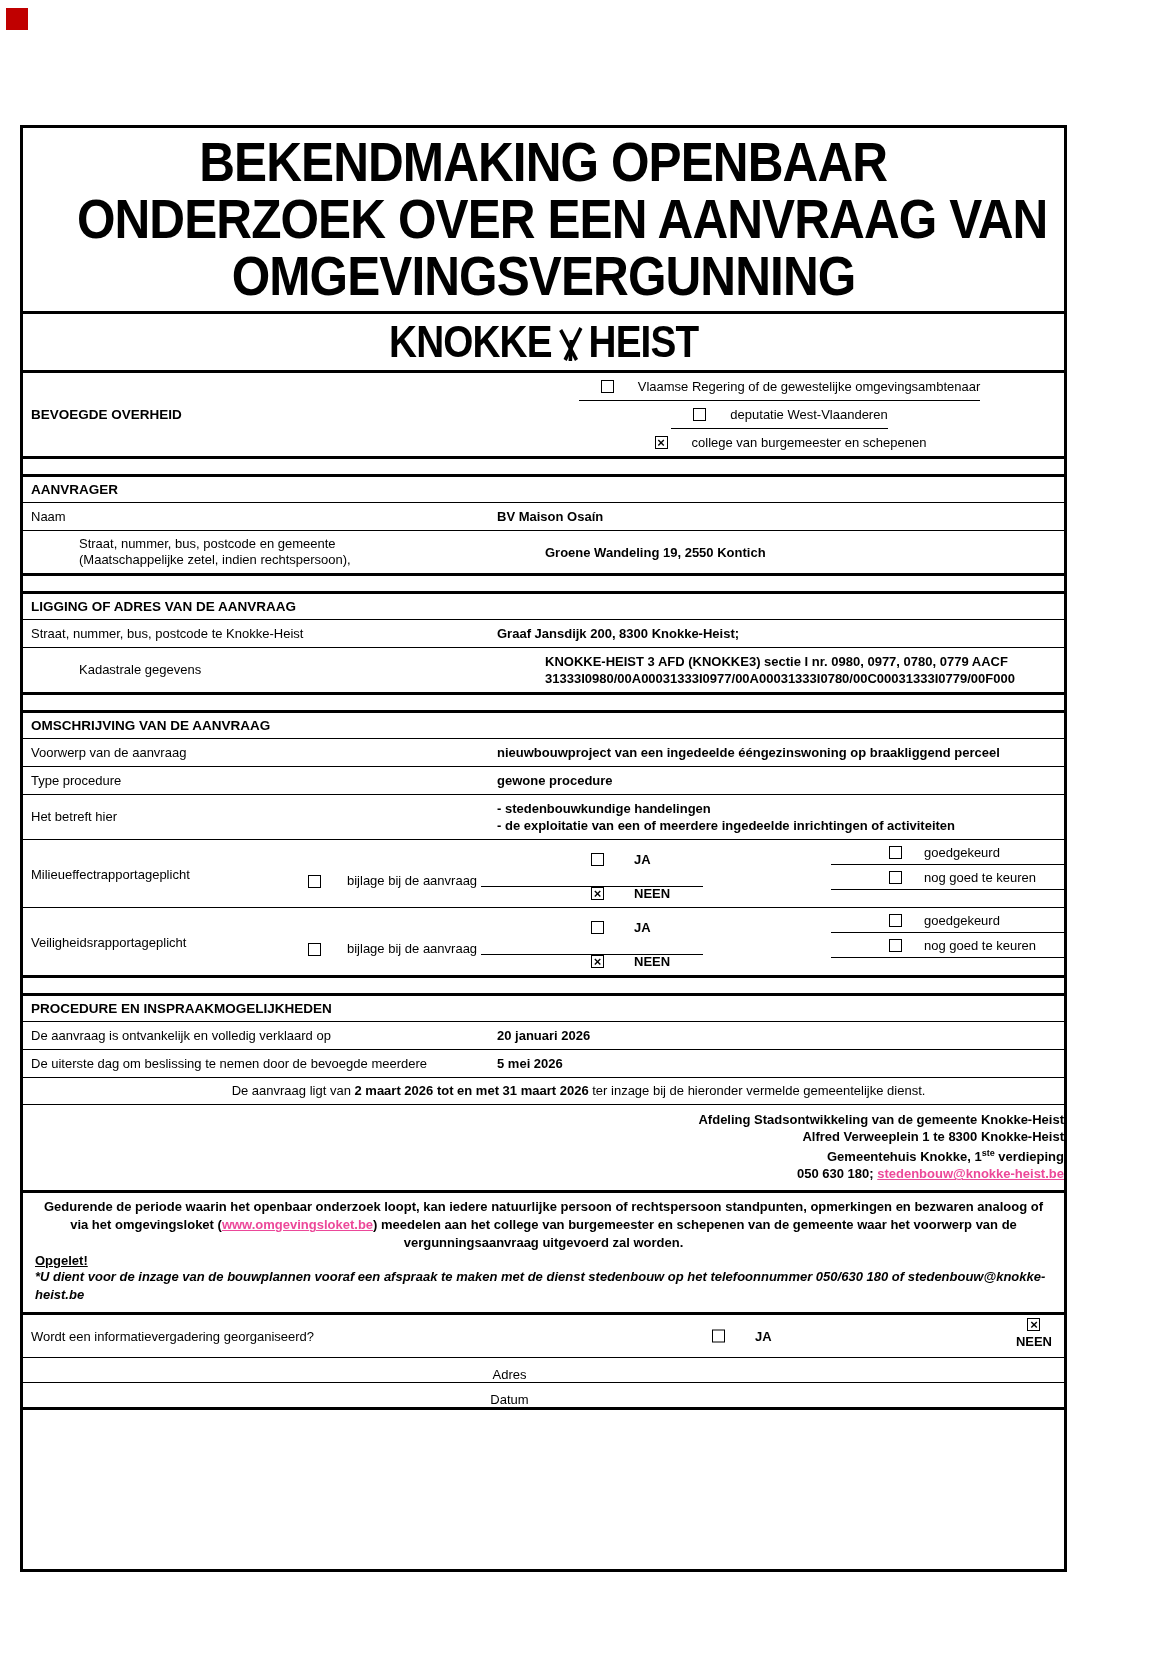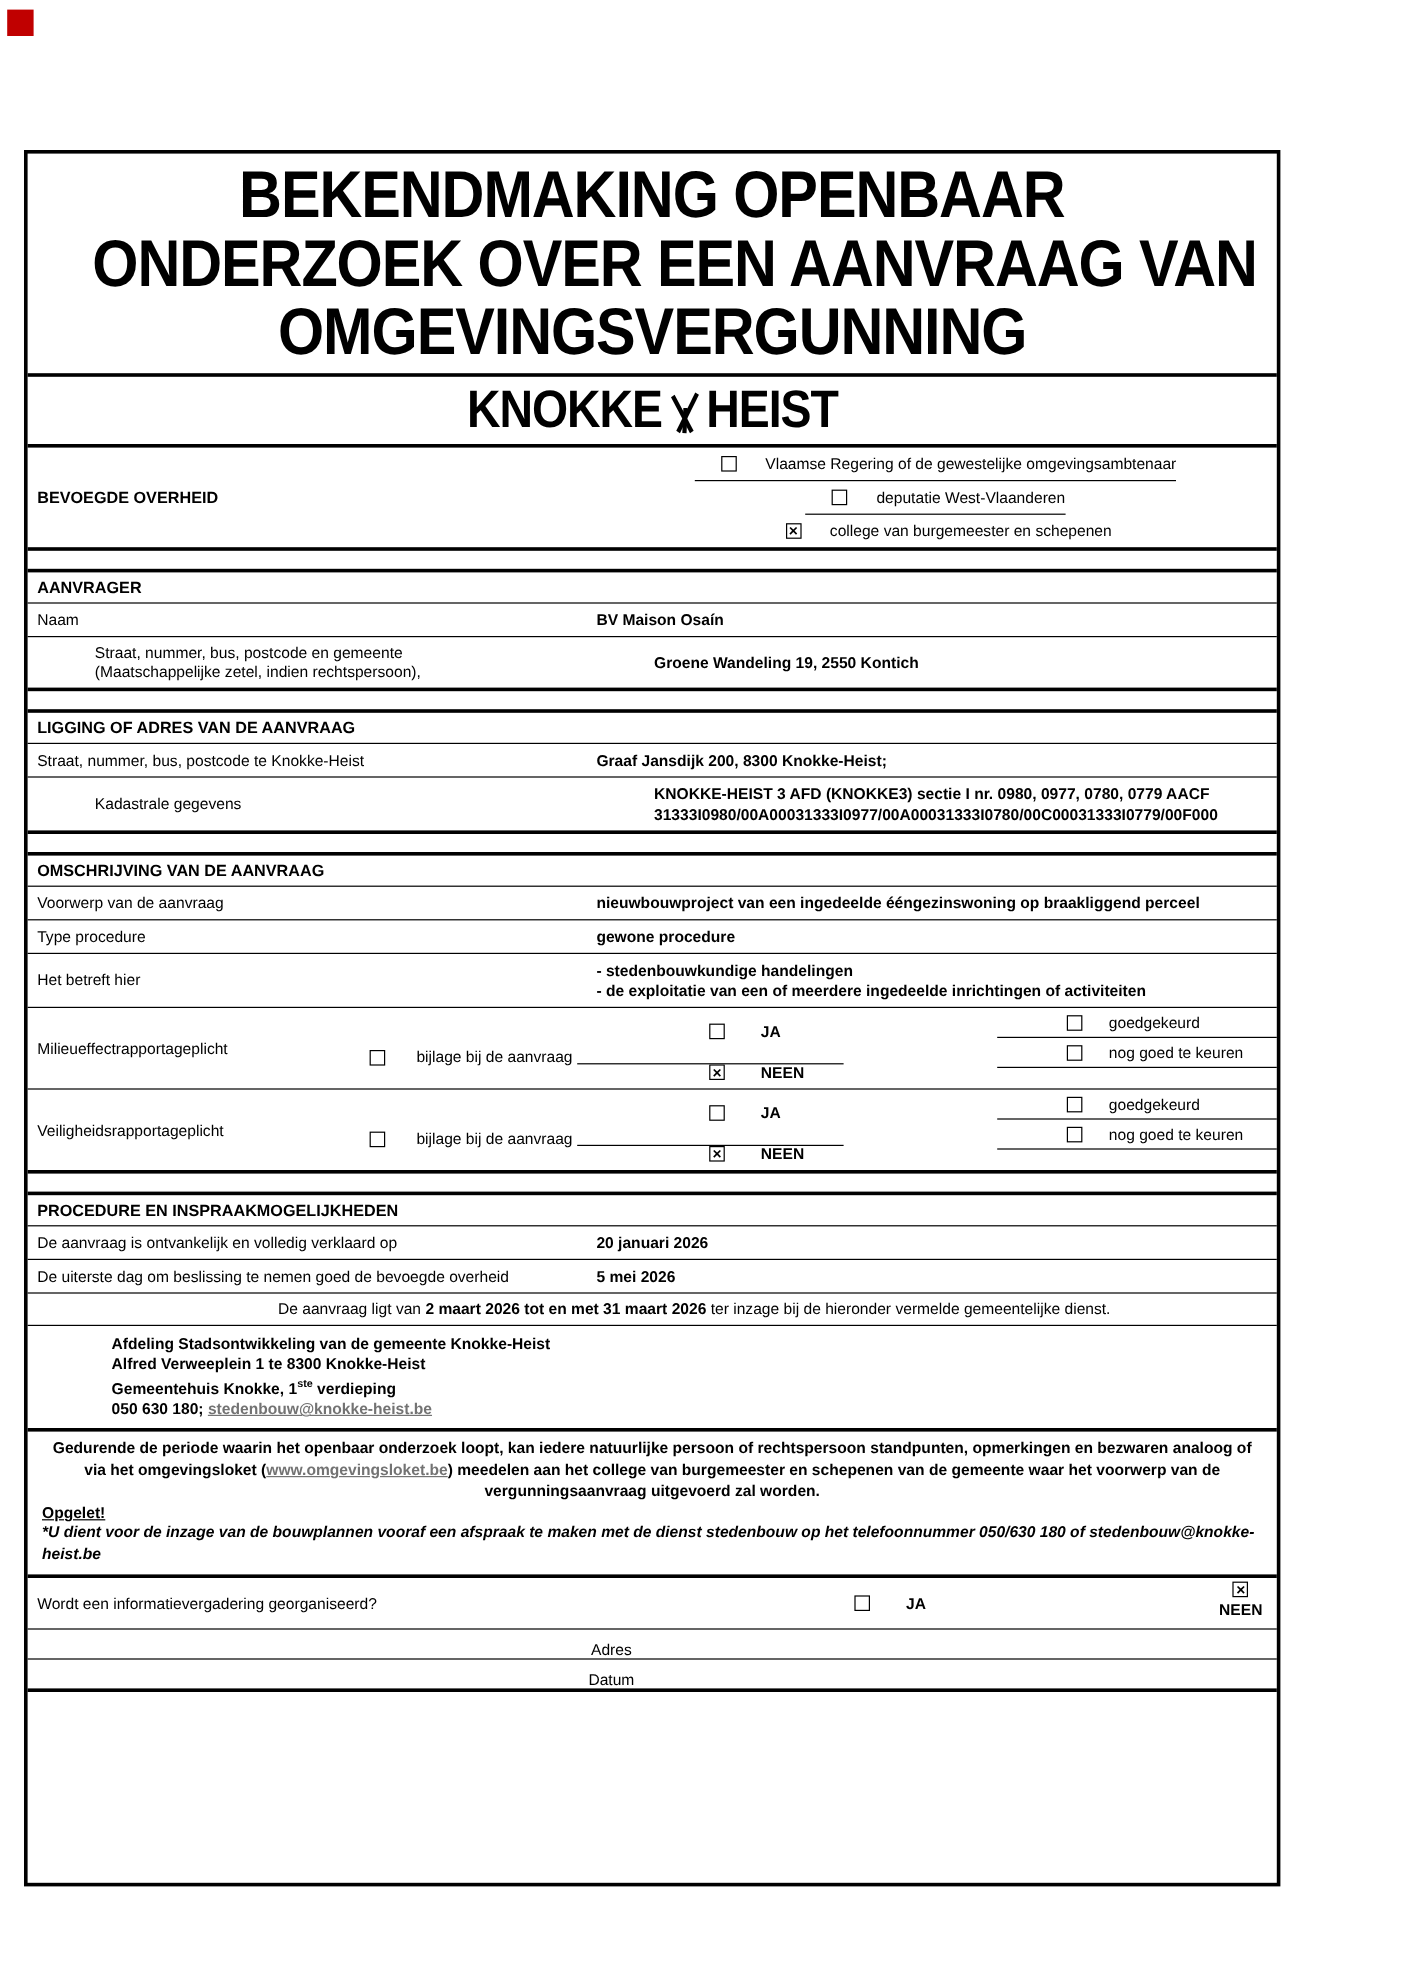--- a/index.html
+++ b/index.html
@@ -48,35 +48,35 @@
   .mrow .bijlage .cb{margin-right:26px;}
   .mrow .bline{position:absolute;left:458px;top:46px;width:222px;border-top:1px solid #000;}
   .jn{position:absolute;left:568px;display:flex;align-items:center;font-weight:bold;}
   .jn .cb{margin-right:30px;}
   .jn.ja{top:12px;} .jn.neen{top:46px;}
   .rb{position:absolute;top:0;right:0;width:233px;}
   .rrow{display:flex;align-items:center;height:25px;border-bottom:1px solid #000;padding-left:58px;box-sizing:border-box;}
   .rrow .cb{margin-right:22px;}
   
   .center-row{border-bottom:1px solid #000;text-align:center;padding:5px 0 5px 70px;line-height:16px;}
-  .dienst{text-align:left;font-weight:bold;line-height:17px;padding:6px 0 8px 70px;}
+  .dienst{text-align:right;font-weight:bold;line-height:17px;padding:6px 0 8px 70px;}
   .para{padding:5px 12px 8px 12px;border-bottom:3px solid #000;}
   .para .c{text-align:center;font-weight:bold;line-height:18px;}
   .para .opgelet{font-weight:bold;text-decoration:underline;margin-top:1px;}
   .para .note{font-weight:bold;font-style:italic;line-height:18px;}
   .inforow{position:relative;height:42px;border-bottom:1px solid #000;}
   .inforow .ilabel{position:absolute;left:8px;top:50%;transform:translateY(-50%);}
   .inforow .jagrp{position:absolute;left:689px;top:50%;transform:translateY(-50%);display:flex;align-items:center;font-weight:bold;}
   .inforow .jagrp .cb{margin-right:30px;}
   .inforow .neengrp{position:absolute;right:12px;top:3px;display:flex;flex-direction:column;align-items:center;font-weight:bold;line-height:16px;}
   .inforow .neengrp .cb{margin-bottom:3px;}
   .crow{height:24px;display:flex;align-items:flex-end;justify-content:center;border-bottom:1px solid #000;padding-right:68px;}
   .crow.thick{border-bottom:3px solid #000;}
   .filler{flex:1;}
-  a.lnk{color:#737373;text-decoration:underline;font-weight:bold;margin-top:44px;}
+  a.lnk{color:#ec4899;text-decoration:underline;font-weight:bold;margin-top:44px;}
   sup{font-size:9px;vertical-align:super;}
   .b{font-weight:bold;}
 </style>
 </head>
 <body>
 
 <div class="red-mark"></div>
 
 <div class="formbox">
 
@@ -254,21 +254,21 @@
     <div class="frow">
       <div class="l">
           <span>De aanvraag is ontvankelijk en volledig verklaard op</span>
         </div>
       <div class="v">
           <span>20 januari 2026</span>
         </div>
     </div>
     <div class="frow">
       <div class="l">
-          <span>De uiterste dag om beslissing te nemen goed de bevoegde overheid</span>
+          <span>De uiterste dag om beslissing te nemen door de bevoegde meerdere</span>
         </div>
       <div class="v">
           <span>5 mei 2026</span>
         </div>
     </div>
     <div class="center-row">
       <span>De aanvraag ligt van </span><span class="b">2 maart 2026 tot en met 31 maart 2026</span><span> ter inzage bij de hieronder vermelde gemeentelijke dienst.</span>
     </div>
     <div class="dienst">
       <div>Afdeling Stadsontwikkeling van de gemeente Knokke-Heist</div>

